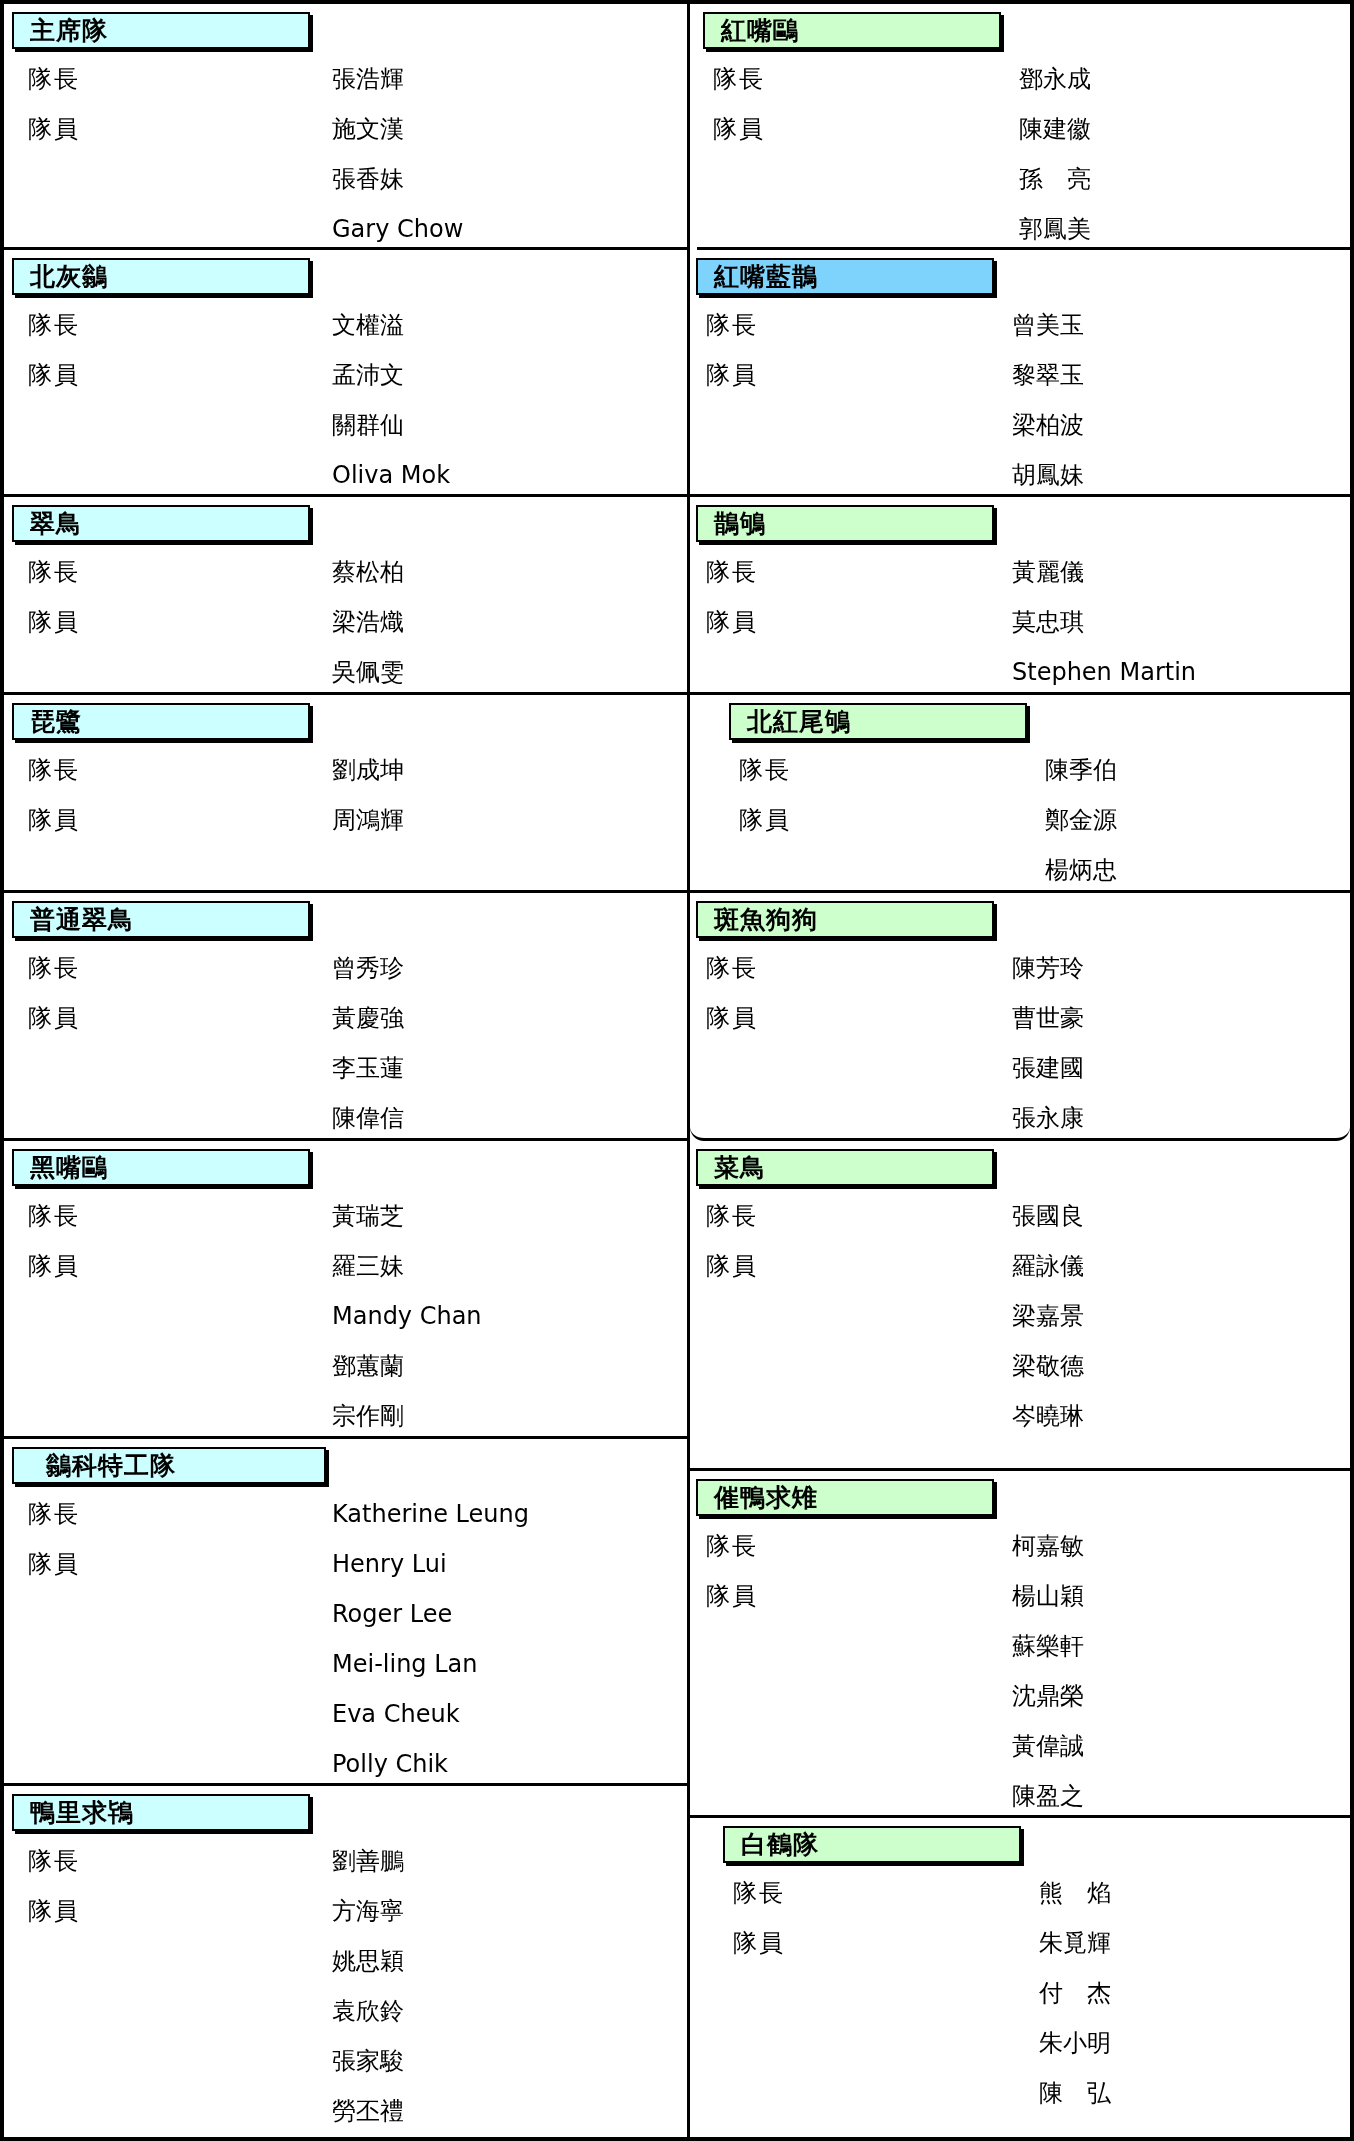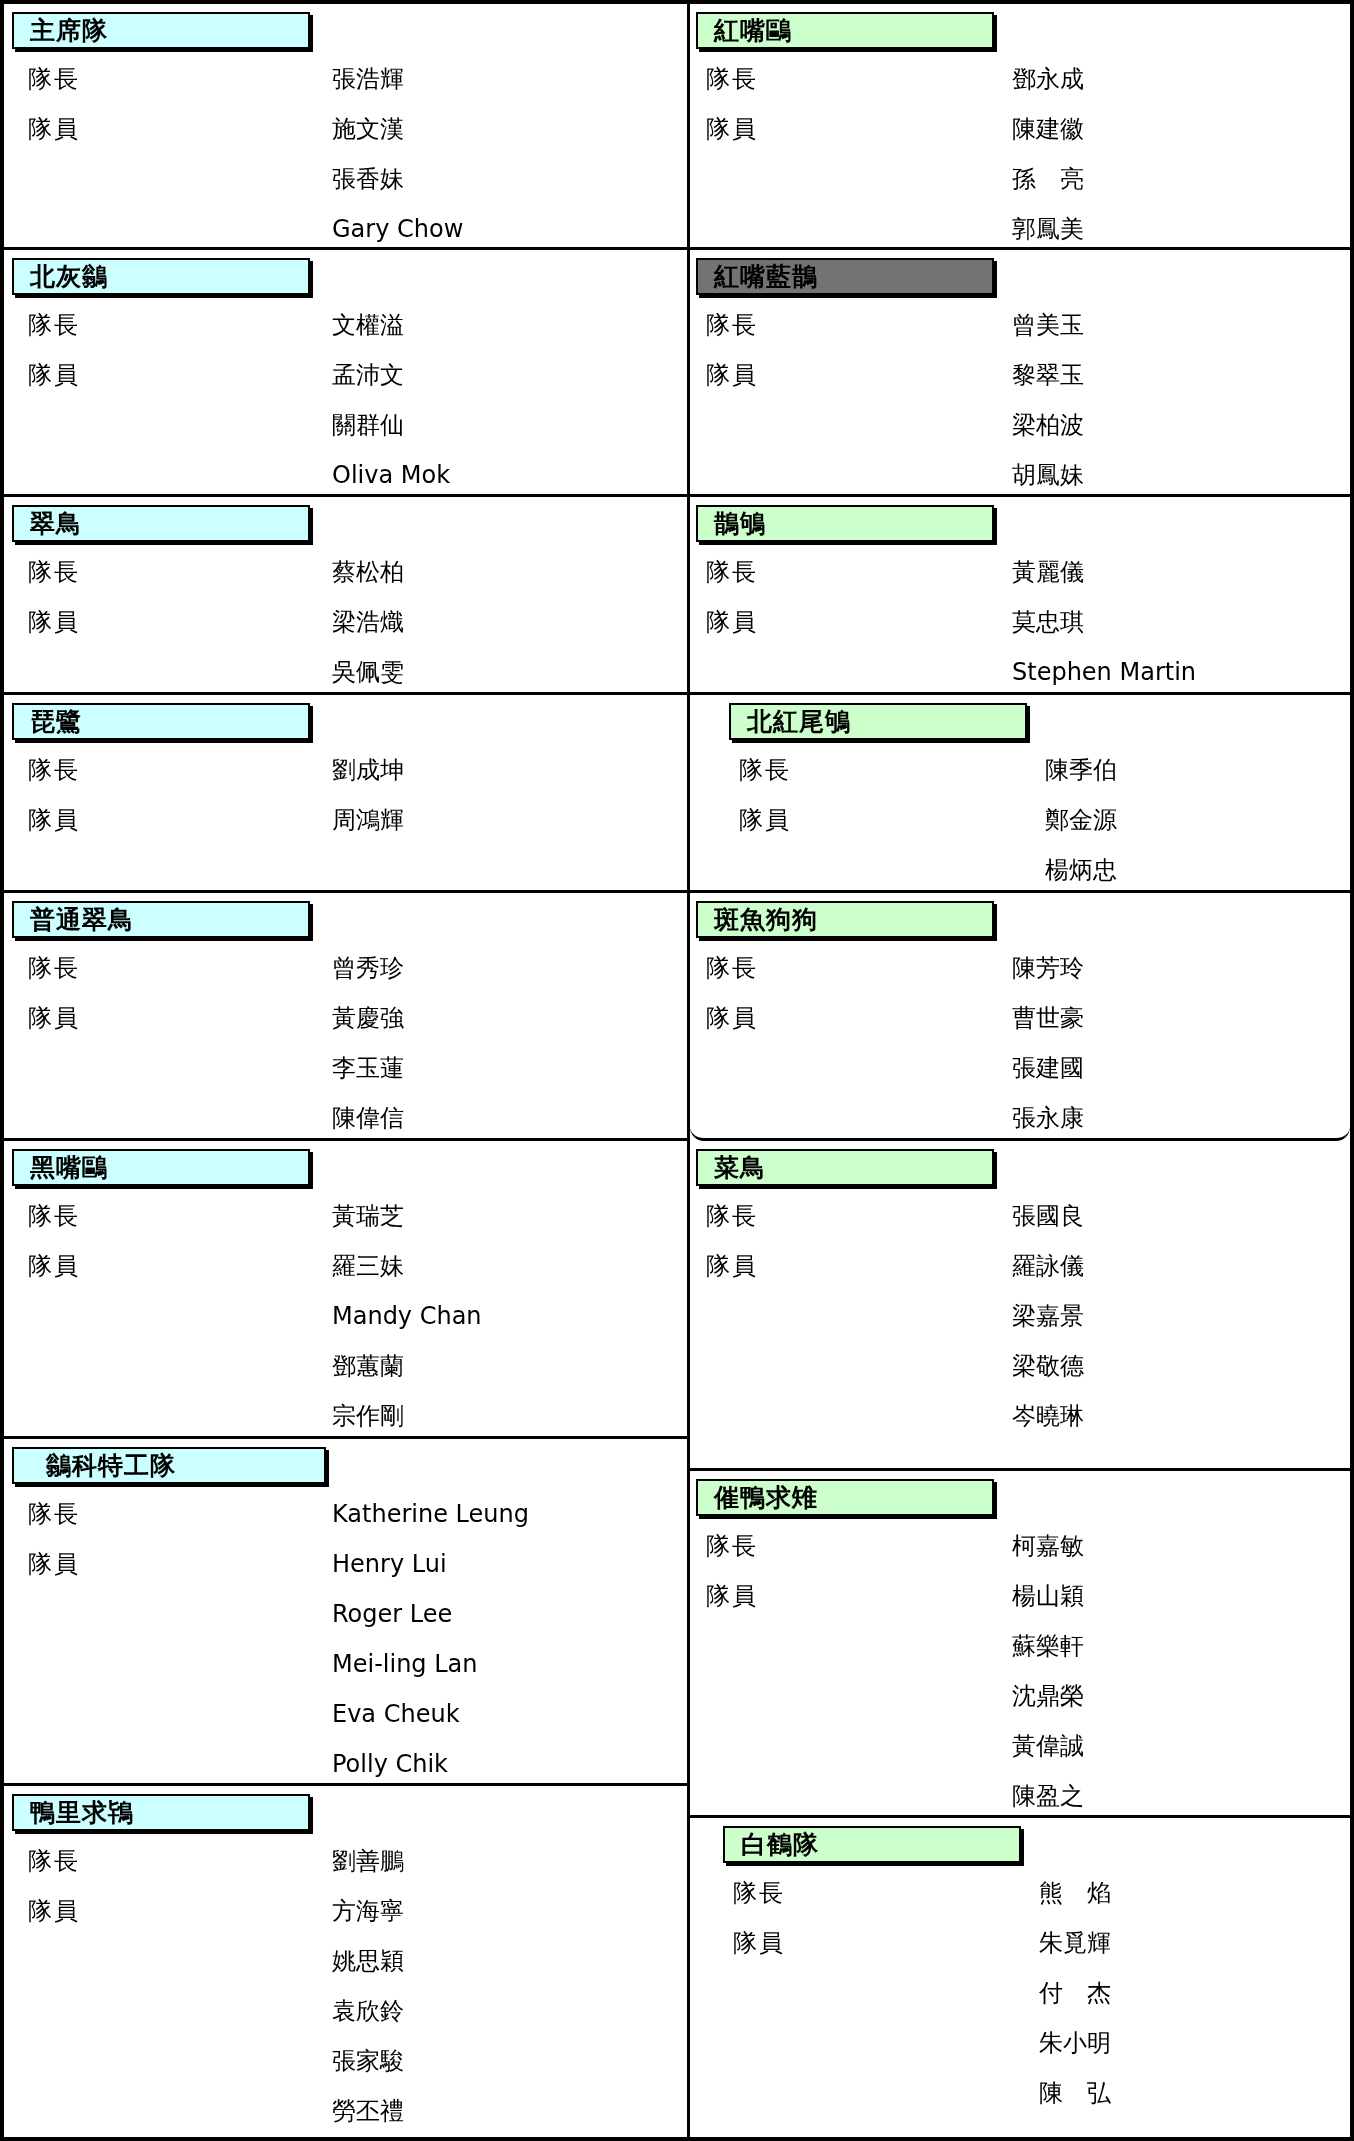--- a/index.html
+++ b/index.html
@@ -230,21 +230,21 @@
             <span class="row-name">張家駿</span>
           </div>
           <div class="row">
             <span class="row-label"></span>
             <span class="row-name">勞丕禮</span>
           </div>
         </div>
       </div>
     </div>
   <div class="col col-right">
-      <div class="section" style="height: 246px;">
+      <div class="section" style="height: 246px; margin-left: 7px;">
         <div class="team-header" style="background: rgb(204, 255, 204);">
           <span>紅嘴鷗</span>
         </div>
         <div class="rows">
           <div class="row">
             <span class="row-label">隊長</span>
             <span class="row-name">鄧永成</span>
           </div>
           <div class="row">
             <span class="row-label">隊員</span>
@@ -254,21 +254,21 @@
             <span class="row-label"></span>
             <span class="row-name">孫　亮</span>
           </div>
           <div class="row">
             <span class="row-label"></span>
             <span class="row-name">郭鳳美</span>
           </div>
         </div>
       </div>
       <div class="section" style="height: 247px;">
-        <div class="team-header" style="background: #737373;">
+        <div class="team-header" style="background: #7dd3fc;">
           <span>紅嘴藍鵲</span>
         </div>
         <div class="rows">
           <div class="row">
             <span class="row-label">隊長</span>
             <span class="row-name">曾美玉</span>
           </div>
           <div class="row">
             <span class="row-label">隊員</span>
             <span class="row-name">黎翠玉</span>

